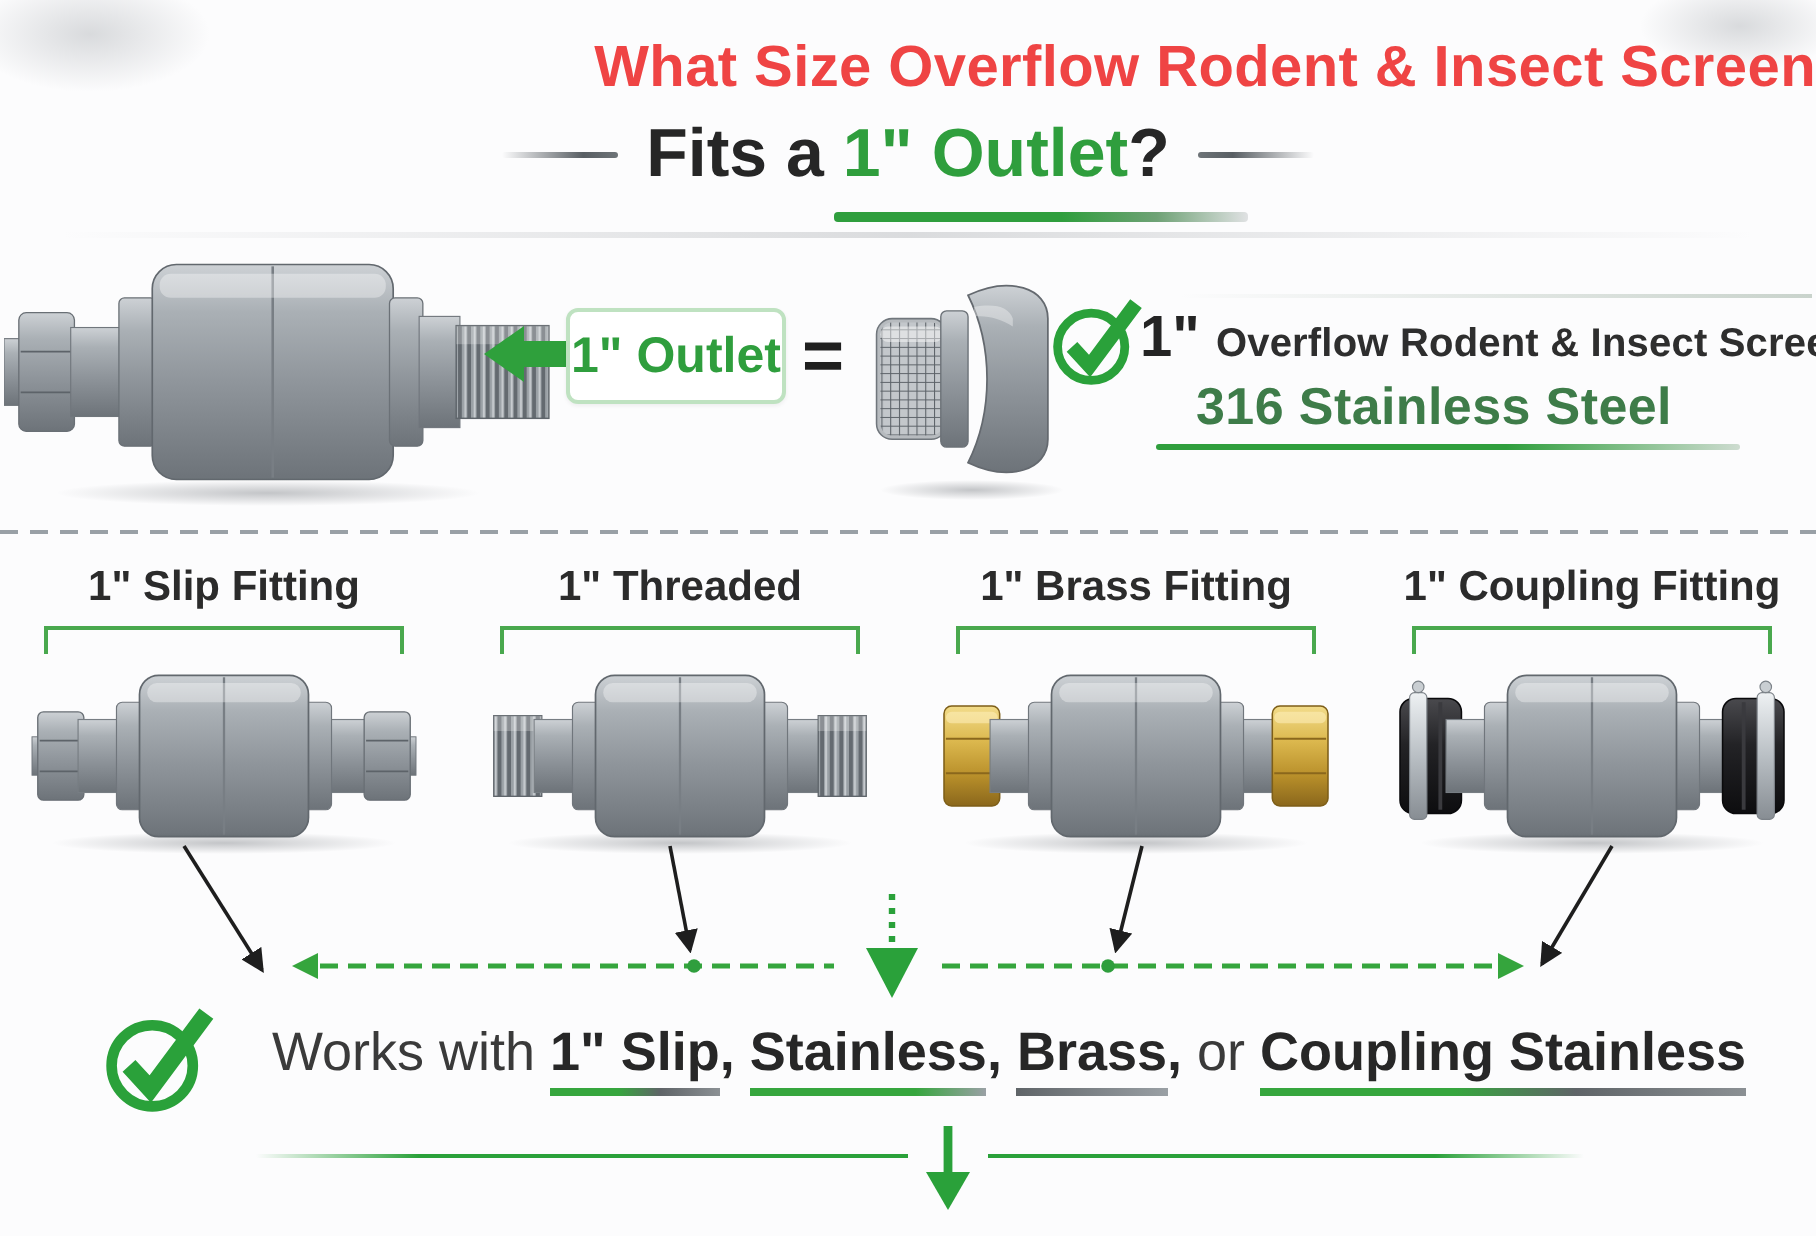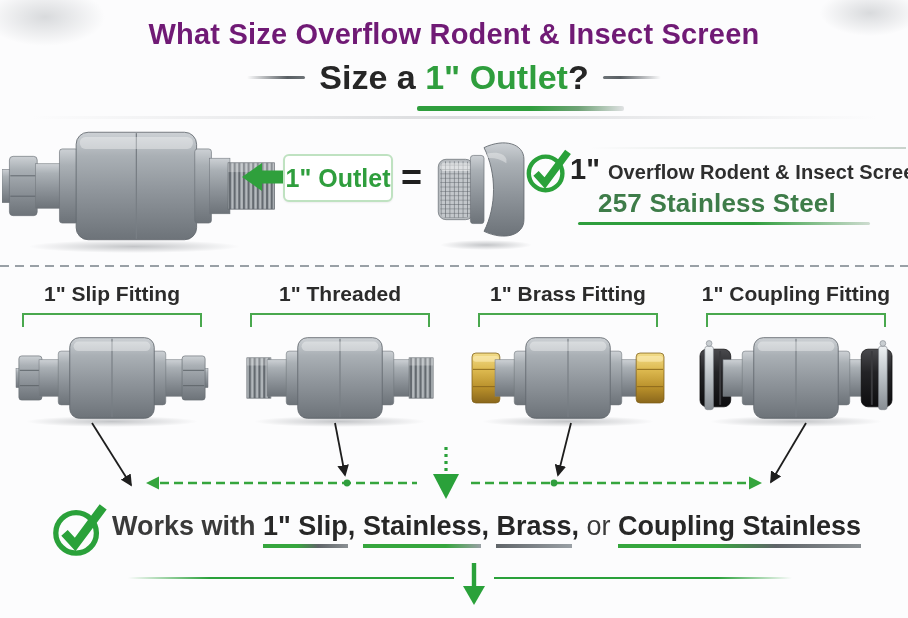--- a/index.html
+++ b/index.html
@@ -2,21 +2,21 @@
 <html><head>
 <meta charset="utf-8">
 <style>
   html,body{margin:0;padding:0;background:#e9e9e9;}
   #stage{
     position:relative;width:908px;height:618px;margin:0 auto;overflow:hidden;
     background:#fcfcfd;font-family:"Liberation Sans",sans-serif;color:#262626;
   }
   .abs{position:absolute;}
   
-  #title1{top:18px;left:0;width:908px;text-align:center;font-size:29px;font-weight:700;letter-spacing:.2px;color:#701a75;}
+  #title1{top:18px;left:0;width:908px;text-align:right;font-size:29px;font-weight:700;letter-spacing:.2px;color:#ef4444;}
   #title2{top:58px;left:0;width:908px;display:flex;align-items:center;justify-content:center;gap:14px;}
   #title2 .t2text{font-size:34px;font-weight:700;white-space:nowrap;}
   .tdash{width:58px;height:3px;border-radius:2px;}
   .tdash.l{background:linear-gradient(90deg,rgba(110,116,120,0),#585e63 70%,#6e7478);}
   .tdash.r{background:linear-gradient(270deg,rgba(110,116,120,0),#585e63 70%,#6e7478);}
   .green{color:#2f9e3d;}
   #title2-underline{left:417px;top:106px;width:207px;height:5px;border-radius:2px;
     background:linear-gradient(90deg,#2f9e3d 0 55%,#6fa276 78%,rgba(140,146,150,.25));}
   .soft-band{height:3px;background:linear-gradient(90deg,rgba(130,135,140,0),rgba(130,135,140,.28),rgba(130,135,140,0));}
   
@@ -37,21 +37,21 @@
     background:repeating-linear-gradient(90deg,#99a0a6 0 9px,rgba(0,0,0,0) 9px 15px);}
   
   .col{top:282px;width:196px;height:150px;}
   .col .flabel{width:100%;text-align:center;font-size:21px;font-weight:700;color:#2b2b2b;white-space:nowrap;}
   .col .bracket{display:block;margin:6px auto 0 auto;}
   .col .product{position:absolute;left:0;top:48px;width:196px;height:96px;}
   .col .product svg{width:100%;height:100%;}
   .shadow{background:radial-gradient(closest-side,rgba(85,90,96,.34),rgba(85,90,96,0));border-radius:50%;}
   
   #sentence{left:112px;top:511px;width:780px;white-space:nowrap;font-size:27px;color:#3a3a3a;}
-  #sentence .pre{font-weight:700;}
+  #sentence .pre{font-weight:400;margin-left:24px;}
   #sentence .kw{font-weight:700;color:#272727;padding-bottom:7px;background-repeat:no-repeat;
     background-position:0 100%;background-size:100% 4px;}
   #sentence .sep{font-weight:700;color:#272727;}
   #sentence .or{font-weight:400;margin-top:26px;}
   .u-sg{background-image:linear-gradient(90deg,#36a63e 0 40%,#5f6468 65%,#8b9094);}
   .u-g{background-image:linear-gradient(90deg,#36a63e 0 70%,#9aa0a5);}
   .u-gray{background-image:linear-gradient(90deg,#5f6468,#9aa0a5);margin-top:32px;}
   .brule{height:2px;top:577px;}
   #brule-l{left:128px;width:326px;background:linear-gradient(90deg,rgba(42,161,58,0),#2aa13a 25%,#2aa13a);}
   #brule-r{left:494px;width:298px;background:linear-gradient(270deg,rgba(42,161,58,0),#2aa13a 25%,#2aa13a);}
@@ -101,21 +101,21 @@
     </defs>
   </svg>
 
   <div class="abs smudge" style="left:-15px;top:-12px;width:120px;height:58px;"></div>
   <div class="abs smudge" style="left:820px;top:-10px;width:100px;height:46px;"></div>
   <div class="abs soft-band" style="left:30px;top:116px;width:848px;"></div>
 
   <div class="abs" id="title1">What Size Overflow Rodent &amp; Insect Screen</div>
   <div class="abs" id="title2">
     <span class="tdash l"></span>
-    <span class="t2text"><span>Size a </span><span class="green">1" Outlet</span><span>?</span></span>
+    <span class="t2text"><span>Fits a </span><span class="green">1" Outlet</span><span>?</span></span>
     <span class="tdash r"></span>
   </div>
   <div class="abs" id="title2-underline"></div>
 
   <div class="abs" style="left:2px;top:118px;width:278px;height:136px;">
     <svg viewBox="0 0 300 140" width="278" height="136">
       <rect x="0" y="52" width="12" height="36" fill="url(#gBody)" stroke="#70767c" stroke-width=".6"></rect>
       <rect x="8" y="38" width="30" height="64" rx="4" fill="url(#gBody)" stroke="#696f75" stroke-width=".7"></rect>
       <line x1="9" y1="59" x2="37" y2="59" stroke="#5d6369" stroke-width="1"></line>
       <line x1="9" y1="81" x2="37" y2="81" stroke="#5d6369" stroke-width="1"></line>
@@ -156,21 +156,21 @@
   <div class="abs shadow" style="left:440px;top:240px;width:92px;height:10px;"></div>
 
   <div class="abs" style="left:524px;top:147px;width:48px;height:48px;">
     <svg viewBox="0 0 60 60" width="48" height="48">
       <circle cx="27" cy="33" r="21" fill="none" stroke="#2aa13a" stroke-width="5.5"></circle>
       <path d="M15,33 L26,45 L55,6" fill="none" stroke="#2aa13a" stroke-width="9"></path>
     </svg>
   </div>
   <div class="abs" id="screen-topline"></div>
   <div class="abs" id="screen-caption"><span class="sz">1" </span><span class="nm">Overflow Rodent &amp; Insect Screen</span></div>
-  <div class="abs" id="screen-material">257 Stainless Steel</div>
+  <div class="abs" id="screen-material">316 Stainless Steel</div>
   <div class="abs" id="screen-underline"></div>
 
   <div class="abs" id="divider"></div>
 
   <div class="abs col" style="left:14px;">
     <div class="flabel">1" Slip Fitting</div>
     <svg class="bracket" width="182" height="16" viewBox="0 0 182 16">
         <path d="M2,15 V2 H180 V15" fill="none" stroke="#49a84e" stroke-width="2"></path>
       </svg>
     <div class="product"><svg viewBox="0 0 200 100">

